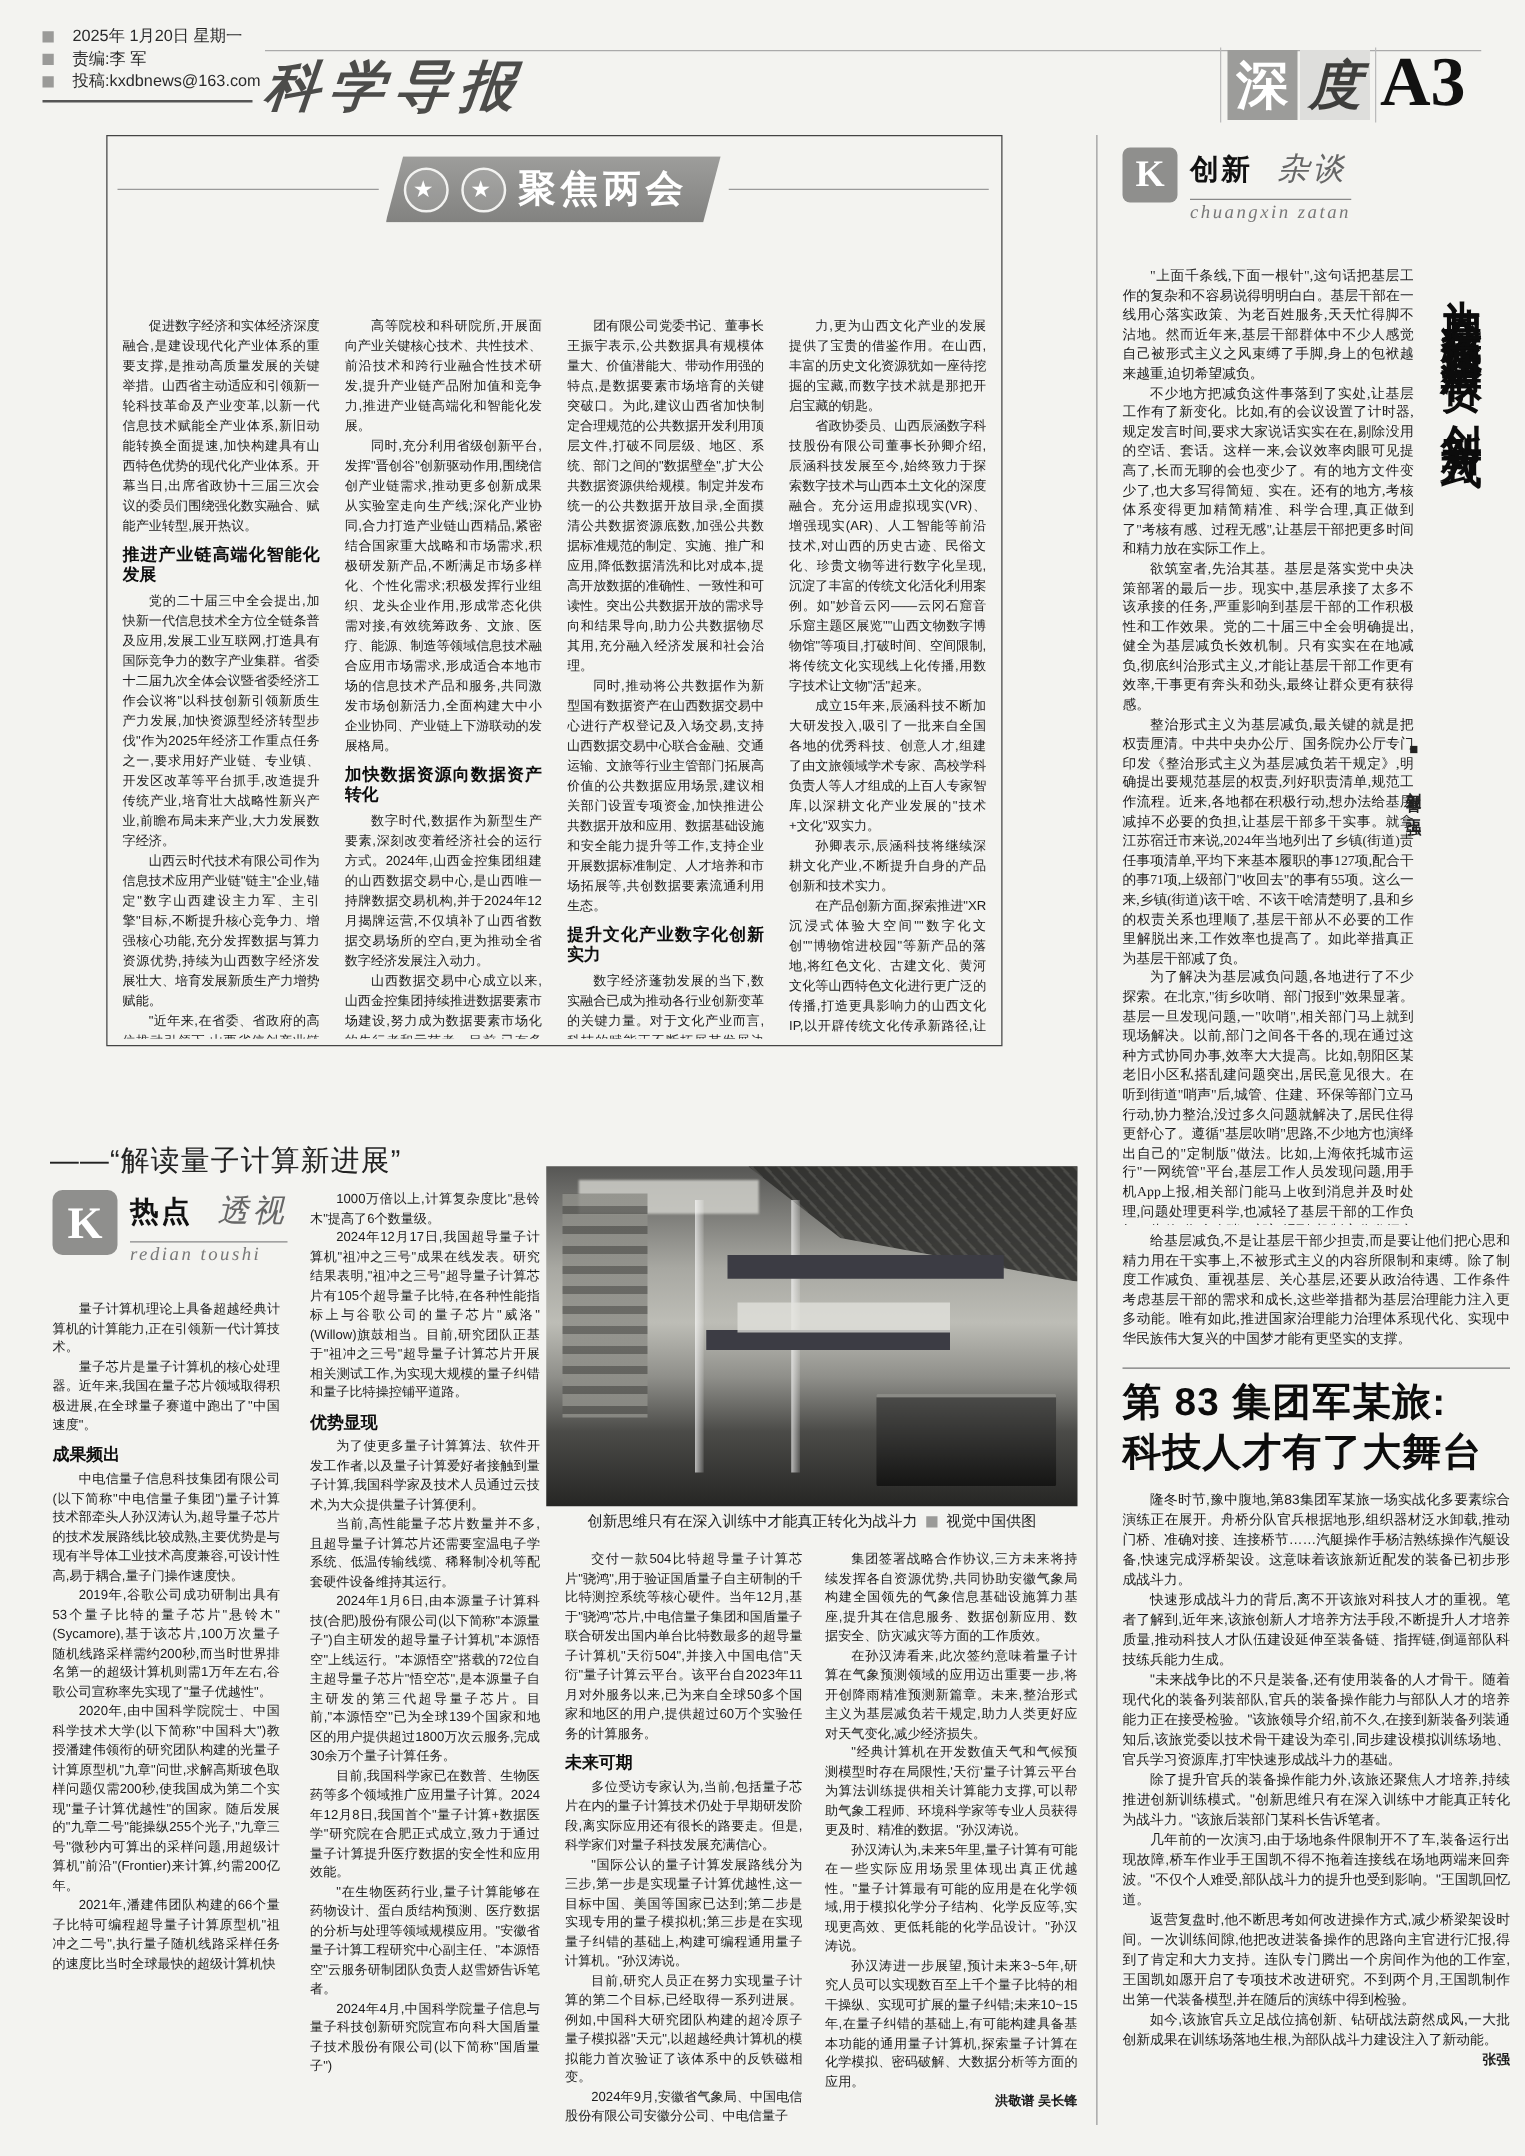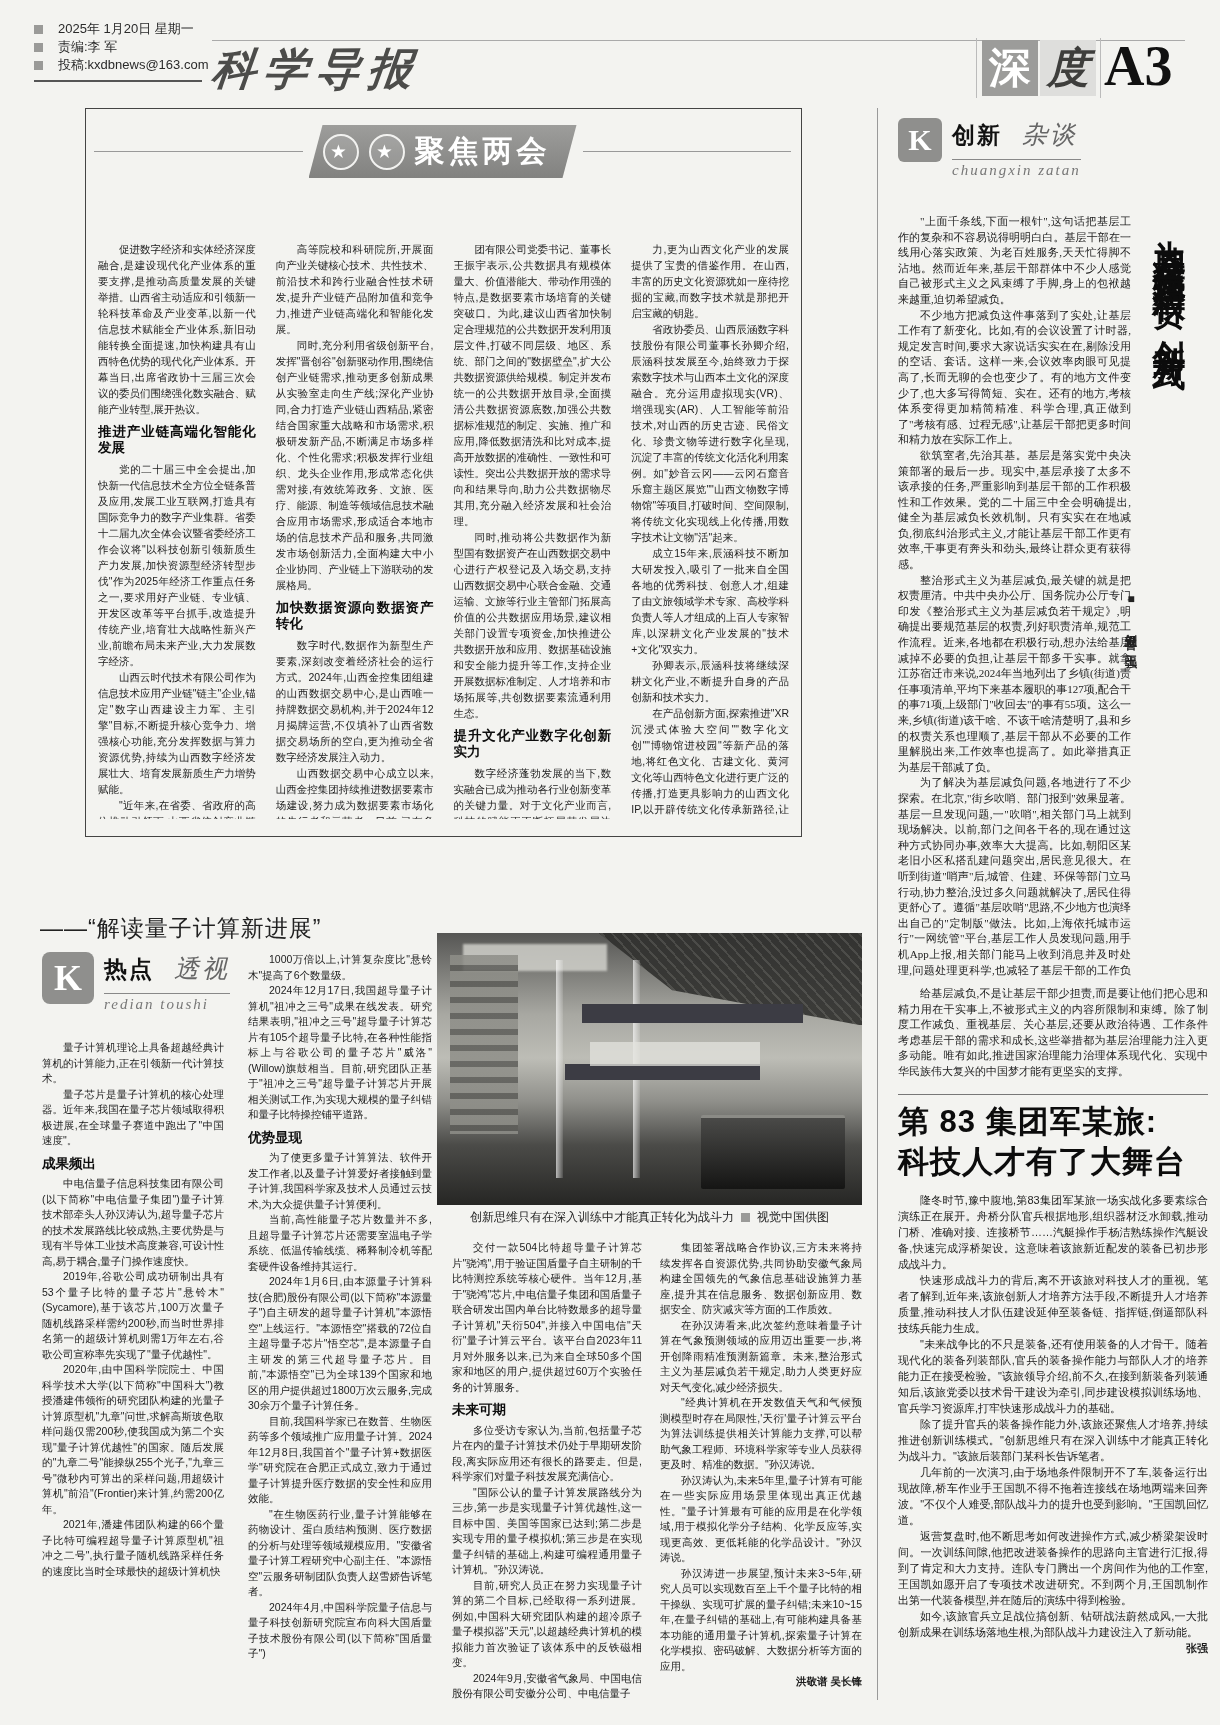--- a/index.html
+++ b/index.html
@@ -26,21 +26,21 @@
   .main-box{left:85px;top:108px;width:715px;height:727px;border:1px solid #444;background:#f3f3f0;}
   .banner-row{position:absolute;left:8px;top:16px;width:697px;display:flex;align-items:center;}
   .banner-line{flex:1;height:1px;background:#999;}
   .banner{position:relative;margin:0 6px;padding:6px 26px 6px 14px;background:linear-gradient(180deg,#9d9d9b,#828280);
           color:#fff;font-weight:bold;font-size:30px;letter-spacing:4px;display:flex;align-items:center;gap:10px;
           clip-path:polygon(14px 0,100% 0,calc(100% - 14px) 100%,0 100%);box-shadow:5px 6px 0 rgba(90,90,88,.45);}
   .emblem{width:32px;height:32px;border:2px solid #f2f2f0;border-radius:50%;display:flex;align-items:center;
           justify-content:center;font-size:16px;color:#fff;background:rgba(255,255,255,.12);}
   .main-headline{position:absolute;left:0;top:66px;width:100%;text-align:center;font-size:46px;font-weight:900;
                  letter-spacing:2px;color:#0d0d0d;}
-  .main-cols{position:absolute;left:12px;top:132px;width:691px;height:578px;display:flex;gap:20px;overflow:hidden;}
+  .main-cols{position:absolute;left:12px;top:144px;width:691px;height:578px;display:flex;gap:20px;overflow:hidden;}
   .mcol{flex:1;min-width:0;overflow:hidden;font-size:10.5px;line-height:16px;text-align:justify;color:#1c1c1c;}
   .mcol p,.qcol p,.scol p,.kcol p{margin:0;text-indent:2em;}
   .subhead{font-size:13.5px;font-weight:bold;margin:7px 0 5px;text-indent:0;color:#0d0d0d;}
   .byl{text-align:right;font-weight:bold;text-indent:0;margin-top:2px;}
 
   
   .q-headline{left:38px;top:850px;font-size:47px;font-weight:900;letter-spacing:1px;color:#0b0b0b;}
   .q-sub{left:40px;top:913px;font-size:23px;color:#222;letter-spacing:1px;}
   .klogo{display:flex;gap:10px;align-items:flex-start;}
   .kbox{width:52px;height:52px;background:#8f8f8d;border-radius:8px;color:#fff;display:flex;align-items:center;

